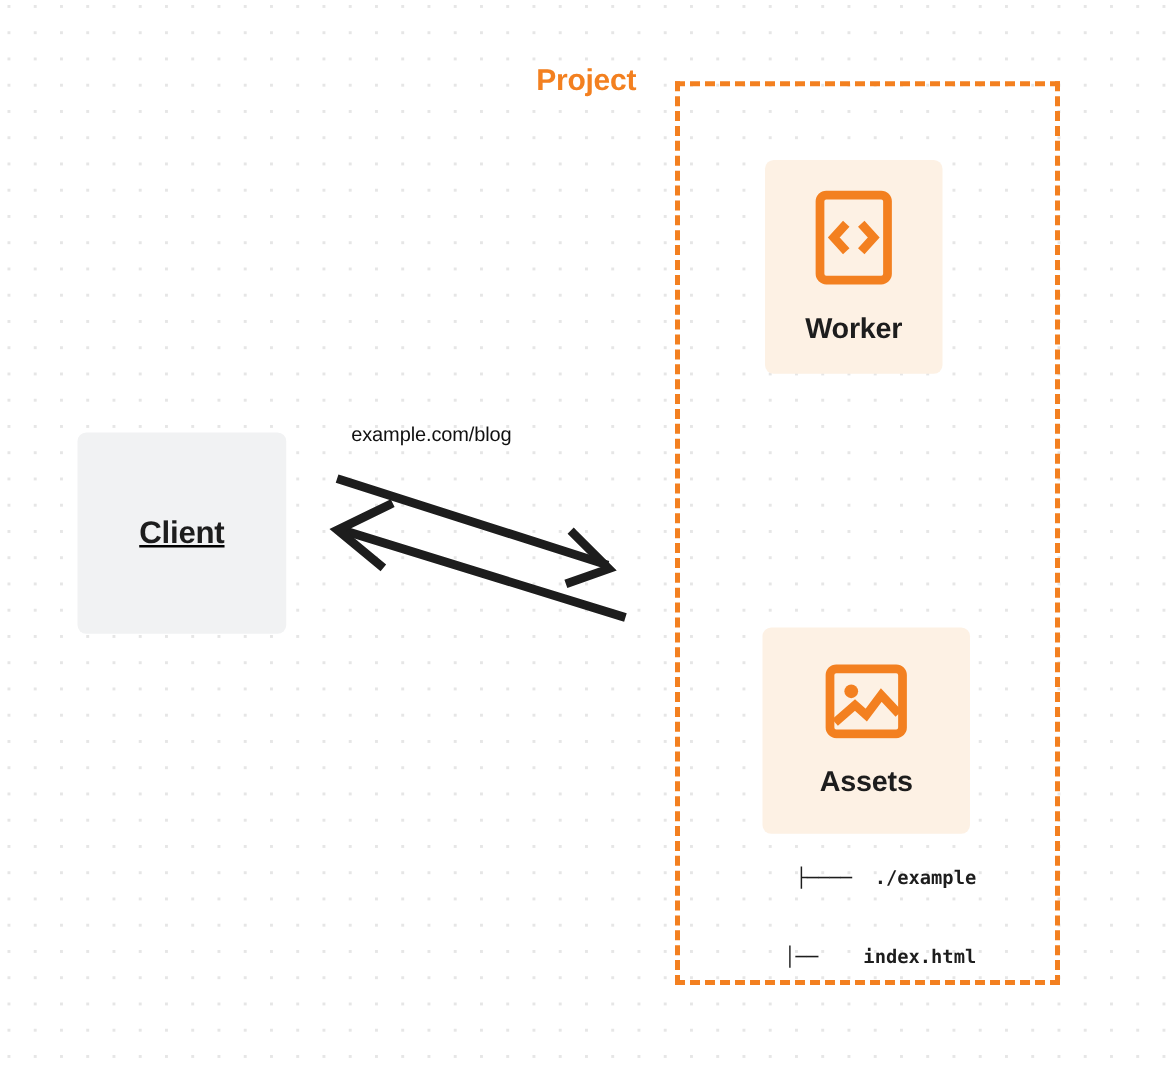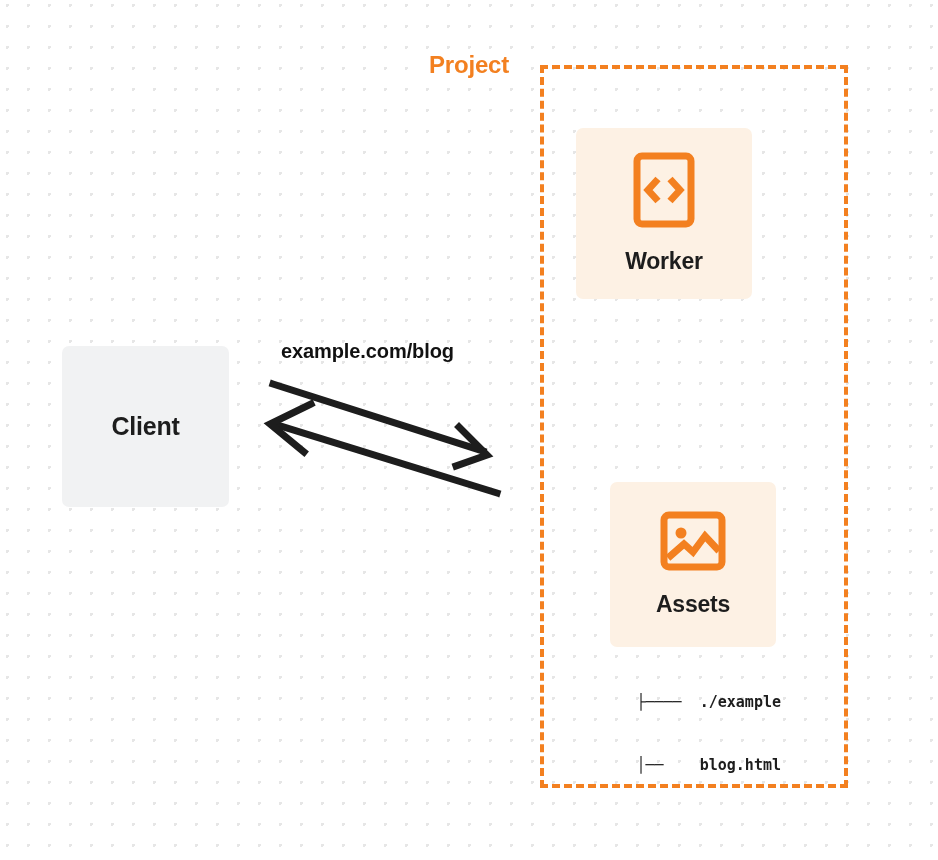--- a/index.html
+++ b/index.html
@@ -28,35 +28,36 @@
     position: absolute;
     left: 62px;
     top: 346px;
     width: 167px;
     height: 161px;
     background: #f1f2f3;
     border-radius: 7px;
     display: flex;
     align-items: center;
     justify-content: center;
+    text-decoration: underline;
   }
   .client-label {
     font-size: 25px;
     font-weight: 700;
     color: #1d1d1d;
     letter-spacing: -0.2px;
   }
 
   
   .url-label {
     position: absolute;
     left: 281px;
     top: 340px;
-    font-size: 20px;
-    font-weight: 700;
+    font-size: 16px;
+    font-weight: 400;
     color: #111111;
     letter-spacing: -0.1px;
     white-space: nowrap;
     text-align: right;
   }
 
   
   .arrows {
     position: absolute;
     left: 255px;
@@ -93,28 +94,28 @@
   .card {
     position: absolute;
     background: #fdf1e4;
     border-radius: 7px;
     display: flex;
     flex-direction: column;
     align-items: center;
     justify-content: center;
   }
   .card-worker {
-    left: 576px;
+    left: 612px;
     top: 128px;
-    width: 176px;
+    width: 142px;
     height: 171px;
   }
   .card-assets {
     left: 610px;
-    top: 482px;
+    top: 502px;
     width: 166px;
     height: 165px;
   }
   .card-icon {
     display: block;
     margin-bottom: 16px;
   }
   .card-label {
     font-size: 23px;
     font-weight: 700;
@@ -185,17 +186,17 @@
         <rect x="4" y="4" width="58" height="52" rx="5" ry="5" fill="none" stroke="#f38020" stroke-width="7"></rect>
         <circle cx="21" cy="22" r="5.5" fill="#f38020"></circle>
         <polyline points="8,47 24,33 33,41 45,25 59,40" fill="none" stroke="#f38020" stroke-width="7" stroke-linecap="butt" stroke-linejoin="miter"></polyline>
       </svg>
     </span>
     <span class="card-label">Assets</span>
   </div>
 
   <div class="file-tree">
     <span class="tree-row">├────  ./example</span>
-    <span class="tree-row"> │──    blog.html</span>
+    <span class="tree-row"> │──    index.html</span>
     
   </div>
 
 </div>
 
 </body></html>

